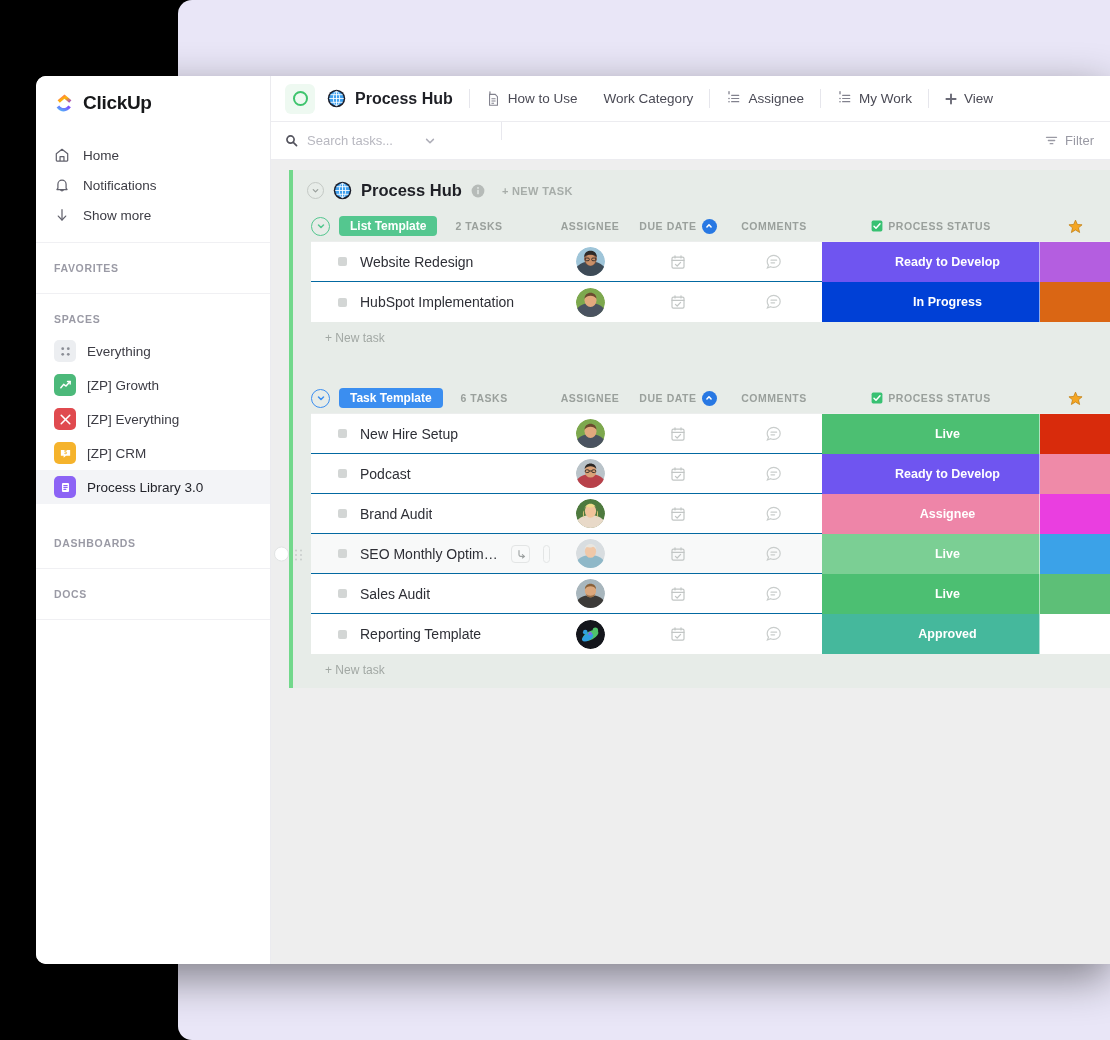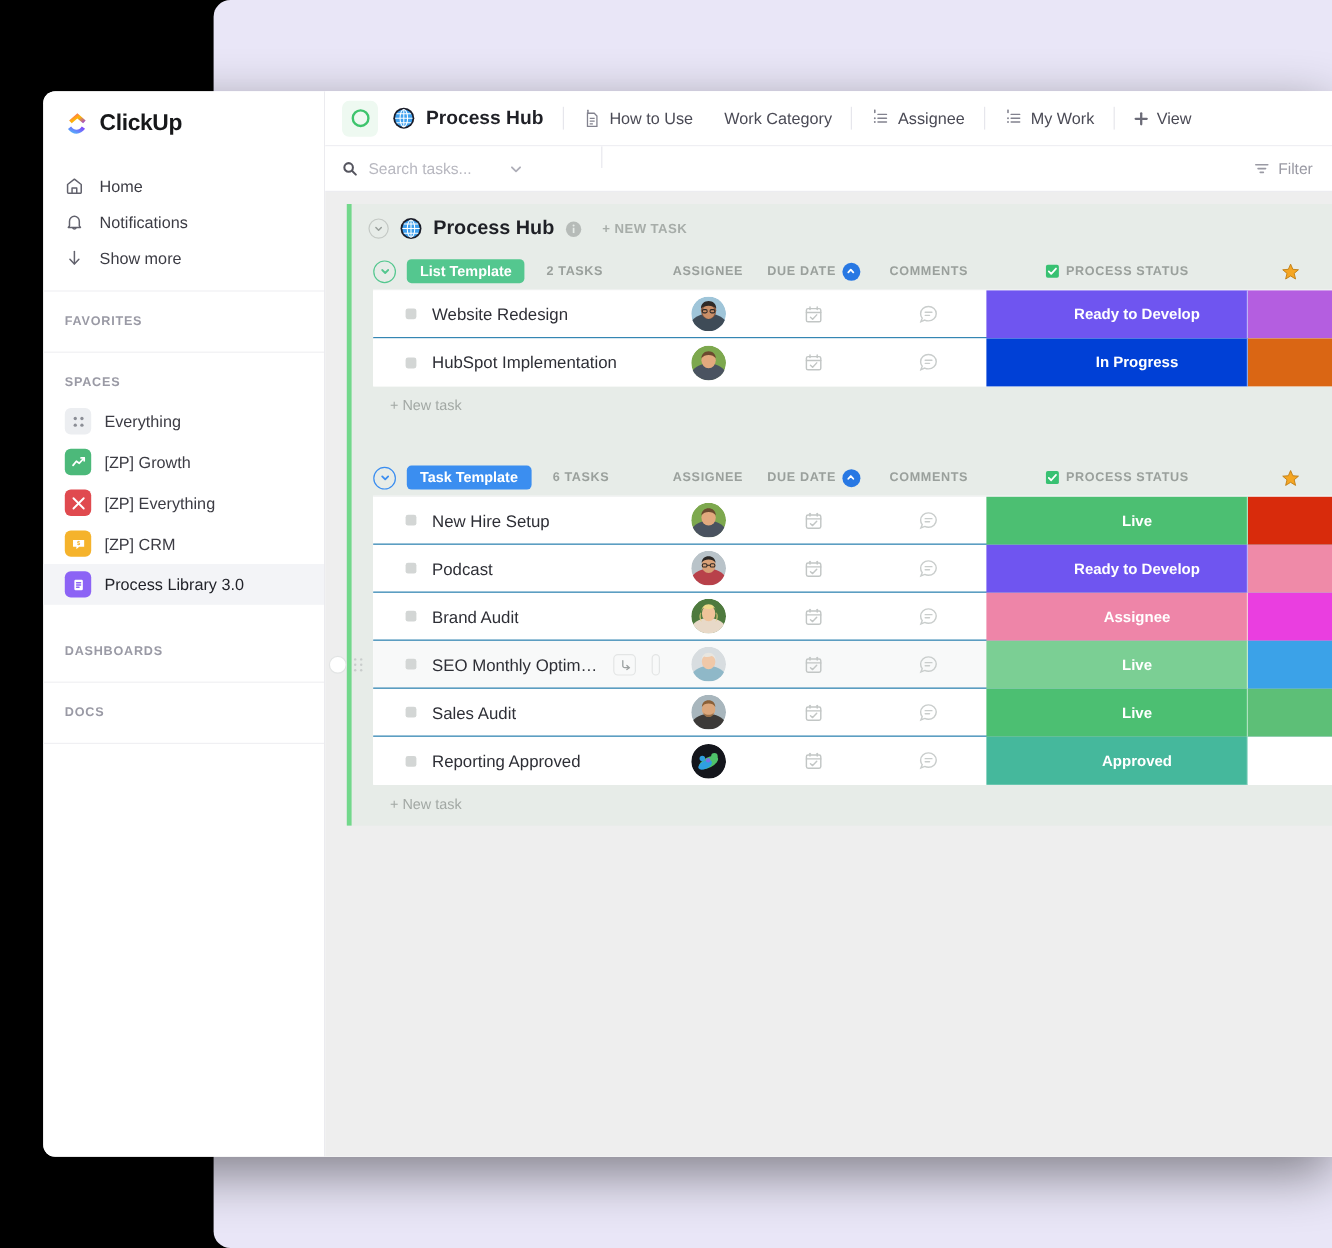--- a/index.html
+++ b/index.html
@@ -882,21 +882,21 @@
                     </svg>
                   </span>
                 </div>
                 <div class="c-status" style="background:#4cbf72">Live</div>
                 <div class="c-next" style="background:#5dbf77"></div>
               </div>
 
               <div class="row">
                 <div class="row-name">
                   <span class="sq"></span>
-                  <span class="task-title">Reporting Approved</span>
+                  <span class="task-title">Reporting Template</span>
                 </div>
                 <div class="cell c-assignee">
                   <span class="avatar">
                     <svg viewBox="0 0 30 30">
                       <circle cx="15" cy="15" r="15" fill="#14161c"></circle>
                       <ellipse cx="15" cy="16" rx="9" ry="4.4" transform="rotate(-28 15 16)" fill="#4fc36a"></ellipse>
                       <ellipse cx="12" cy="18" rx="6.4" ry="3.4" transform="rotate(-28 12 18)" fill="#2f9fe0"></ellipse>
                       <circle cx="9.6" cy="12.6" r="2.4" fill="#2f9fe0"></circle>
                       <circle cx="20" cy="10.6" r="2.8" fill="#4fc36a"></circle>
                       <circle cx="14.6" cy="14" r="1.9" fill="#7a6fe8"></circle>

